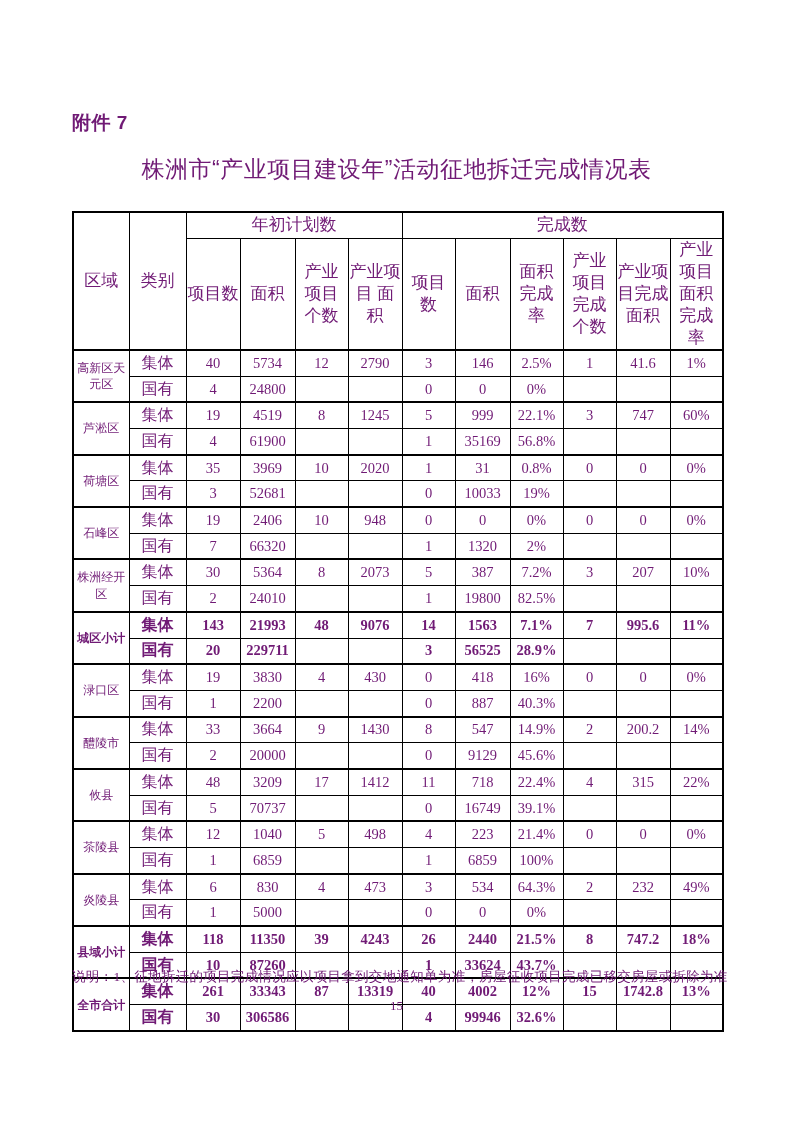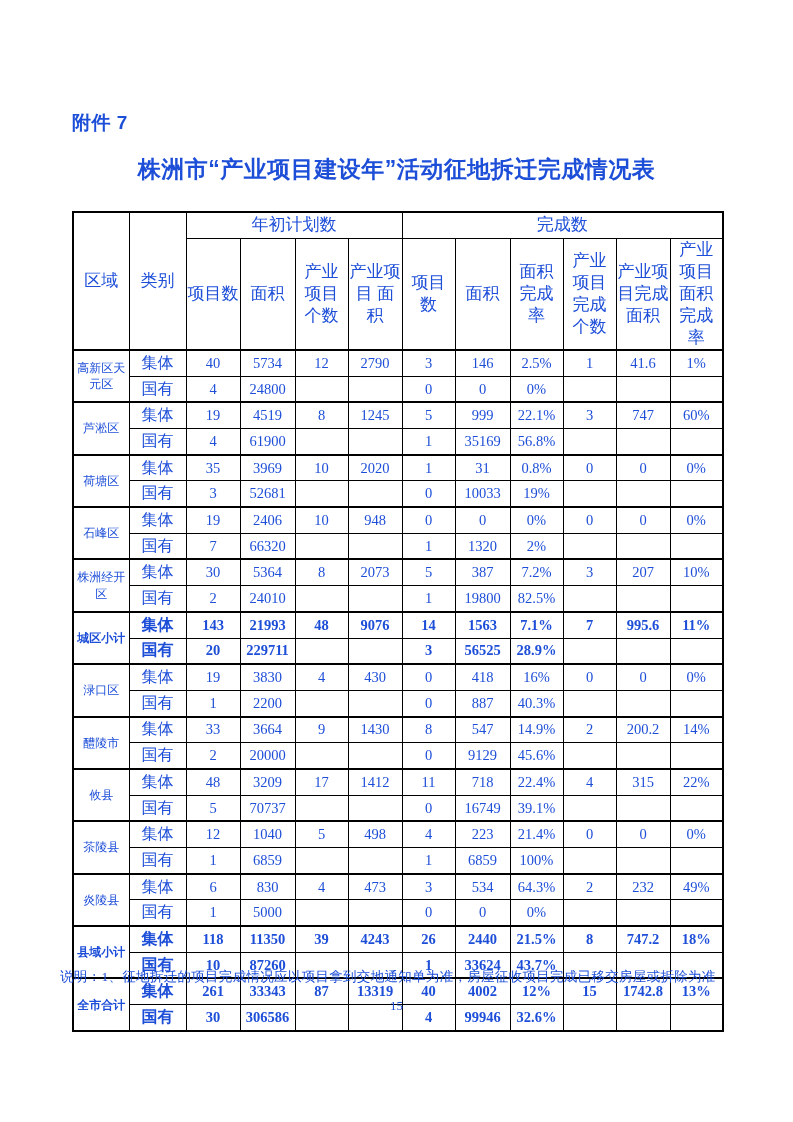--- a/index.html
+++ b/index.html
@@ -1,27 +1,27 @@
 <!DOCTYPE html>
 <html><head>
 <meta charset="utf-8">
 <style>
   html,body{margin:0;padding:0;background:#e8e8e8;}
   .page{
     position:relative;width:793px;height:1122px;background:#ffffff;
-    font-family:"Liberation Sans","DejaVu Sans",sans-serif;color:#1d4ed8;
+    font-family:"Liberation Sans","DejaVu Sans",sans-serif;color:#701a75;
     margin:0 auto;overflow:hidden;
   }
   .attachment{
     position:absolute;left:72px;top:110px;
     font-size:19px;font-weight:bold;letter-spacing:0.5px;
   }
   .doc-title{
     position:absolute;left:0;top:154px;width:100%;
-    text-align:center;font-size:23px;font-weight:bold;letter-spacing:0.5px;
+    text-align:center;font-size:23px;font-weight:normal;letter-spacing:0.5px;
   }
   .unit-note{
     position:absolute;left:72px;top:192px;width:662px;
     text-align:right;font-size:12.5px;letter-spacing:1.5px;
   }
   table.main{
     position:absolute;left:72px;top:211px;width:650px;
     border-collapse:collapse;table-layout:fixed;
     border:2px solid #000;
   }
@@ -32,21 +32,21 @@
   thead th{font-size:17px;font-weight:normal;line-height:1.3;}
   tr.h1{height:26px;}
   tr.h2{height:54px;}
   tbody tr{height:26.2px;}
   td.region{font-size:12px;line-height:1.35;}
   td.cat{font-size:16px;}
   td.num{font-family:"Liberation Serif","DejaVu Serif",serif;font-size:14.5px;}
   tr.group-start td{border-top:2px solid #000;}
   tr.bold td{font-weight:bold;}
   .footnote{
-    position:absolute;left:60px;top:968px;width:672px;
+    position:absolute;left:72px;top:968px;width:672px;
     font-size:13.5px;font-family:"Liberation Serif","DejaVu Serif",serif;
     letter-spacing:0.3px;
   }
   .page-number{
     position:absolute;left:0;top:998px;width:100%;text-align:center;
     font-size:13px;font-family:"Liberation Serif","DejaVu Serif",serif;
   }
 </style>
 </head>
 <body>

